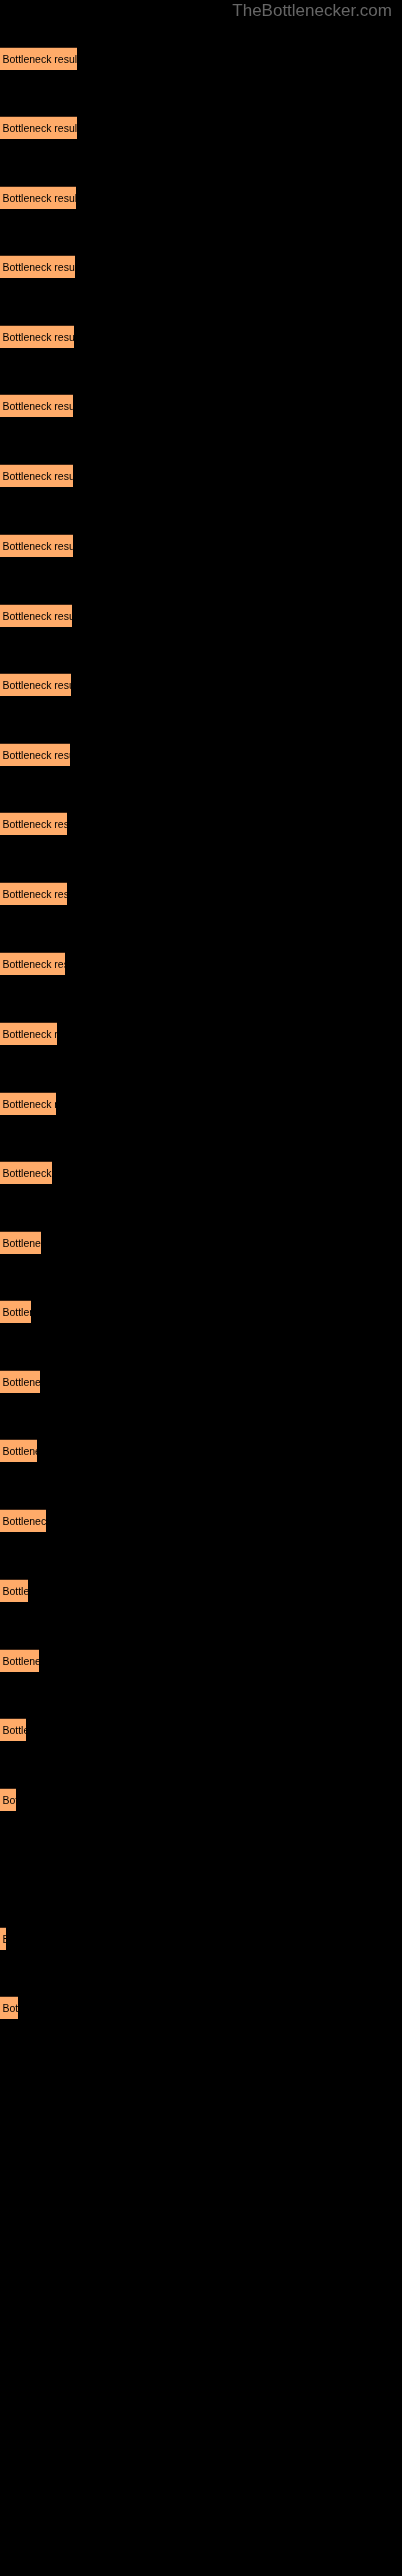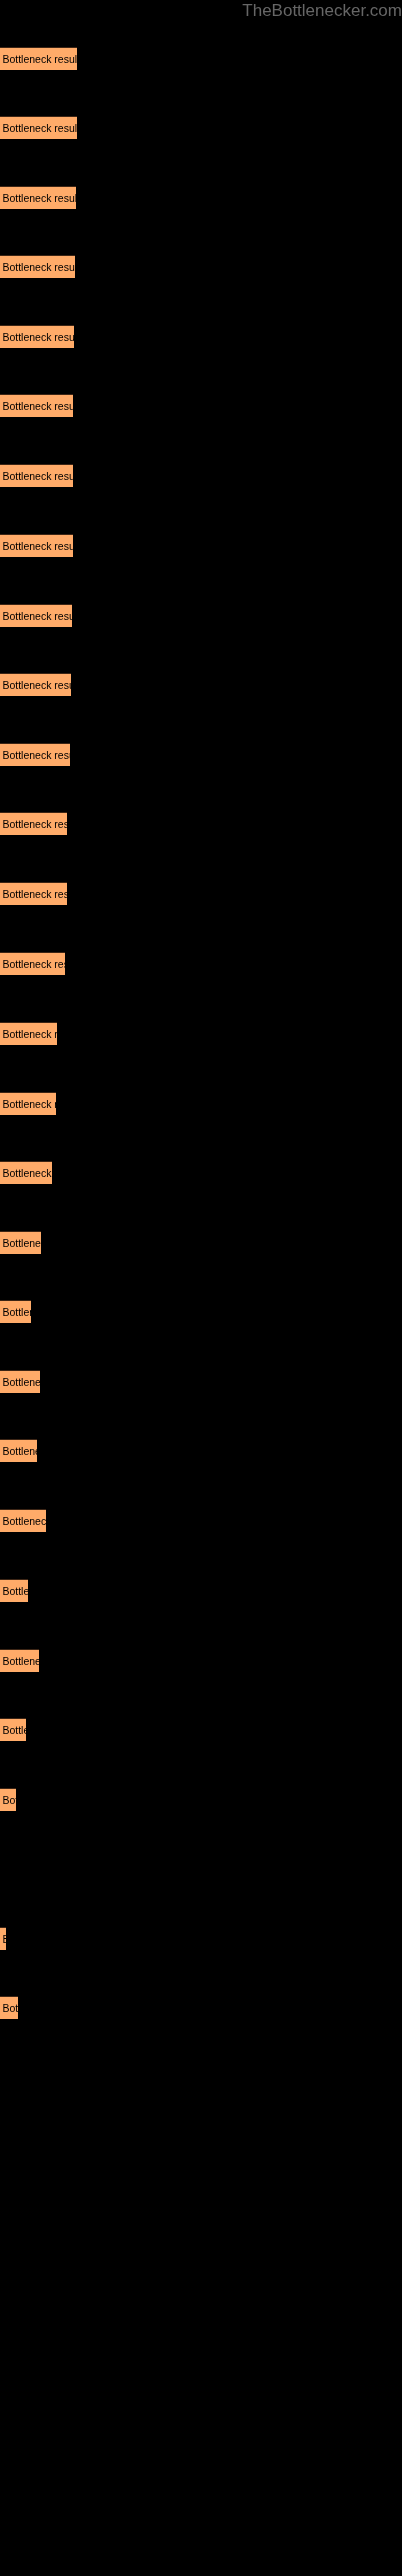--- a/index.html
+++ b/index.html
@@ -22,21 +22,21 @@
     background: #000000;
   }
   #chart-title {
     position: absolute;
     top: 0px;
     left: 0px;
     width: 403px;
     height: 21px;
     line-height: 21px;
     text-align: right;
-    padding-right: 1px;
+    padding-right: 11px;
     color: #666666;
     font-size: 17px;
     font-family: "Liberation Sans", sans-serif;
     letter-spacing: 0px;
     white-space: nowrap;
   }
   #bars-layer {
     position: absolute;
     top: 0;
     left: 0;

